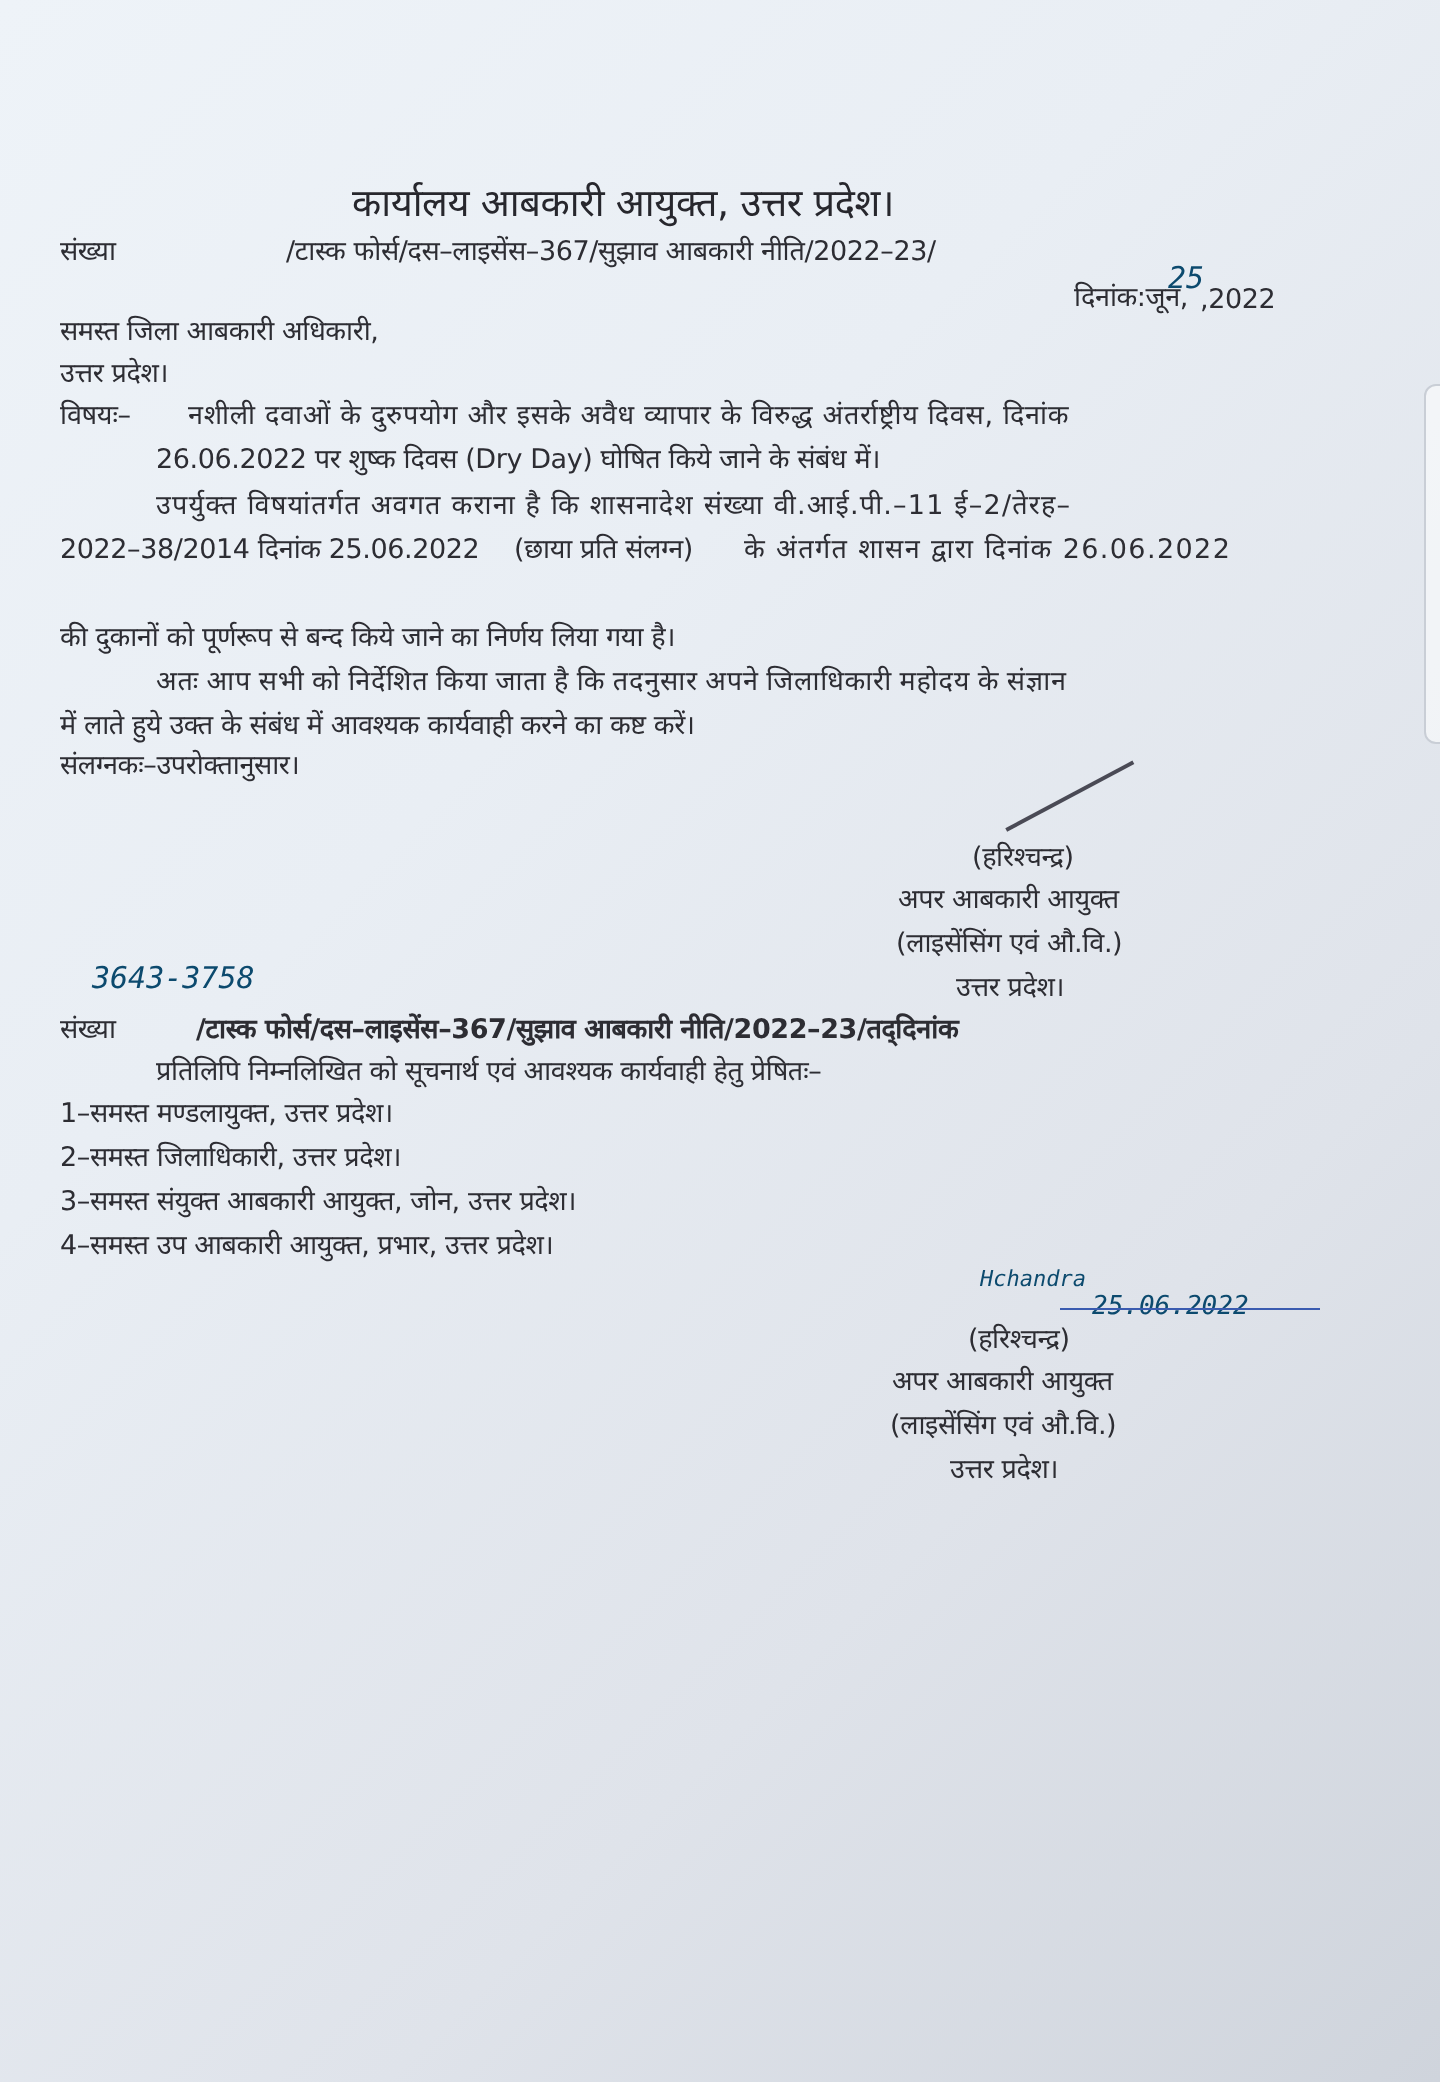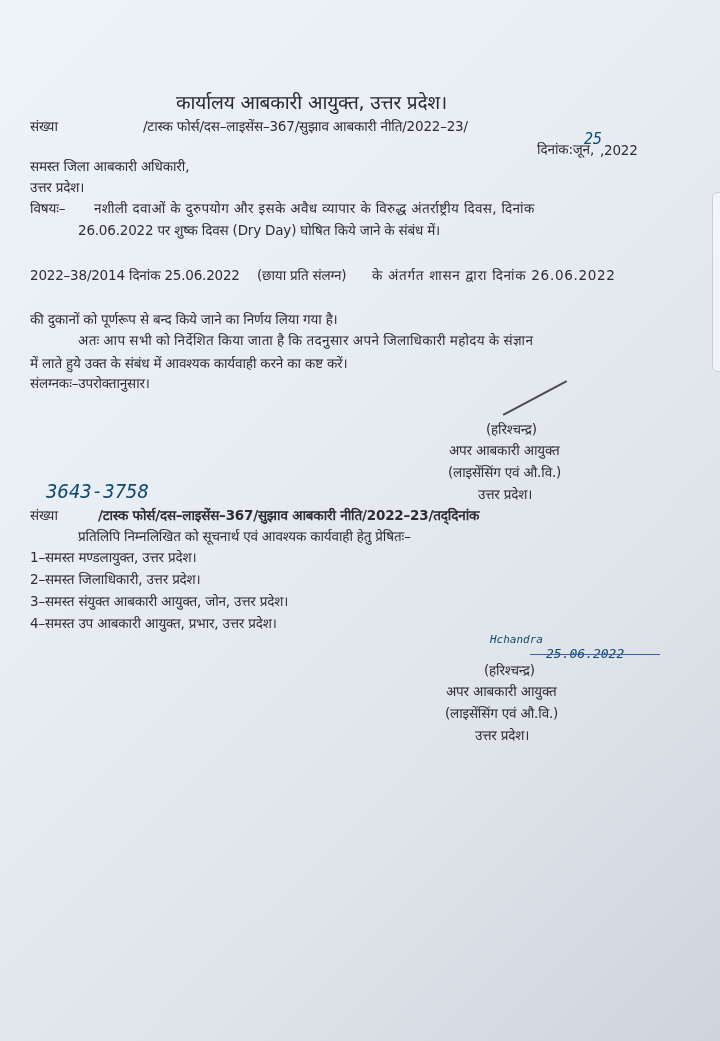--- a/index.html
+++ b/index.html
@@ -32,36 +32,37 @@
   <div class="hand" style="left:584px; top:130px; font-size:15px;">25</div>
   <div class="t" style="left:600px; top:141px;">,2022</div>
 
   <div class="t" style="left:30px; top:157px;">समस्त जिला आबकारी अधिकारी,</div>
   <div class="t" style="left:30px; top:178px;">उत्तर प्रदेश।</div>
 
   <div class="t" style="left:30px; top:199px;">विषयः–</div>
   <div class="t" style="left:77px; top:199px; width:565px; letter-spacing:0.35px;margin-left:17px;">नशीली दवाओं के दुरुपयोग और इसके अवैध व्यापार के विरुद्ध अंतर्राष्ट्रीय दिवस, दिनांक</div>
   <div class="t u" style="left:78px; top:221px;">26.06.2022 पर शुष्क दिवस (Dry Day) घोषित किये जाने के संबंध में।</div>
 
+  <div class="t" style="left:78px; top:244px; letter-spacing:0.6px;">उपर्युक्त विषयांतर्गत अवगत कराना है कि शासनादेश संख्या वी.आई.पी.–11 ई–2/तेरह–</div>
   <div class="t" style="left:30px; top:266px;">2022–38/2014 दिनांक 25.06.2022</div>
   <div class="t u" style="left:257px; top:266px;">(छाया प्रति संलग्न)</div>
   <div class="t" style="left:372px; top:266px; letter-spacing:0.7px;">के अंतर्गत शासन द्वारा दिनांक 26.06.2022</div>
   <div class="t" style="left:30px; top:310px;">की दुकानों को पूर्णरूप से बन्द किये जाने का निर्णय लिया गया है।</div>
 
   <div class="t" style="left:78px; top:332px; letter-spacing:0.4px;font-family:Liberation Serif, serif;">अतः आप सभी को निर्देशित किया जाता है कि तदनुसार अपने जिलाधिकारी महोदय के संज्ञान</div>
   <div class="t" style="left:30px; top:354px;">में लाते हुये उक्त के संबंध में आवश्यक कार्यवाही करने का कष्ट करें।</div>
   <div class="t" style="left:30px; top:374px;">संलग्नकः–उपरोक्तानुसार।</div>
 
   <div class="sigline" style="left:503px; top:414px; width:72px; transform:rotate(-28deg);"></div>
   <div class="t" style="left:486px; top:420px;">(हरिश्चन्द्र)</div>
   <div class="t" style="left:449px; top:441px;">अपर आबकारी आयुक्त</div>
   <div class="t" style="left:448px; top:463px;">(लाइसेंसिंग एवं औ.वि.)</div>
   <div class="t" style="left:478px; top:485px;">उत्तर प्रदेश।</div>
 
-  <div class="hand" style="left:46px; top:480px; font-size:19px;">3643-3758</div>
+  <div class="hand" style="left:46px; top:480px; font-size:15px;">3643-3758</div>
   <div class="t" style="left:30px; top:506px;">संख्या</div>
   <div class="t" style="left:98px; top:506px;font-weight:bold;">/टास्क फोर्स/दस–लाइसेंस–367/सुझाव आबकारी नीति/2022–23/तद्‌दिनांक</div>
   <div class="t" style="left:78px; top:527px;">प्रतिलिपि निम्नलिखित को सूचनार्थ एवं आवश्यक कार्यवाही हेतु प्रेषितः–</div>
 
   <div class="t" style="left:30px; top:548px;">1–समस्त मण्डलायुक्त, उत्तर प्रदेश।</div>
   <div class="t" style="left:30px; top:570px;">2–समस्त जिलाधिकारी, उत्तर प्रदेश।</div>
   <div class="t" style="left:30px; top:592px;">3–समस्त संयुक्त आबकारी आयुक्त, जोन, उत्तर प्रदेश।</div>
   <div class="t" style="left:30px; top:614px;">4–समस्त उप आबकारी आयुक्त, प्रभार, उत्तर प्रदेश।</div>
 
   <div class="hand" style="left:490px; top:633px; font-size:11px;">Hchandra</div>

